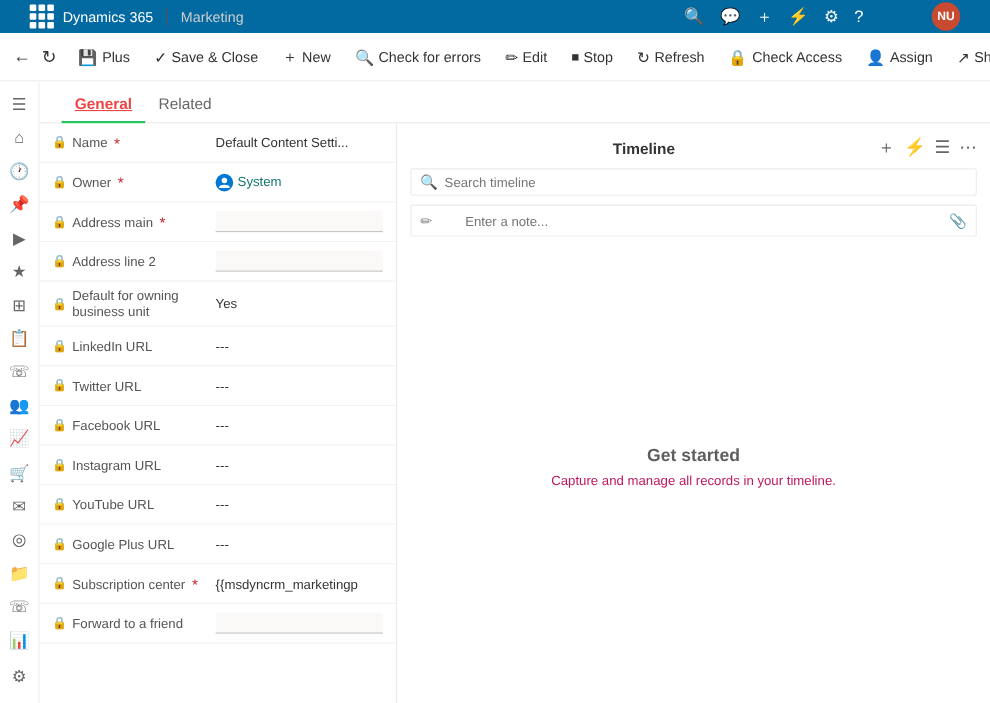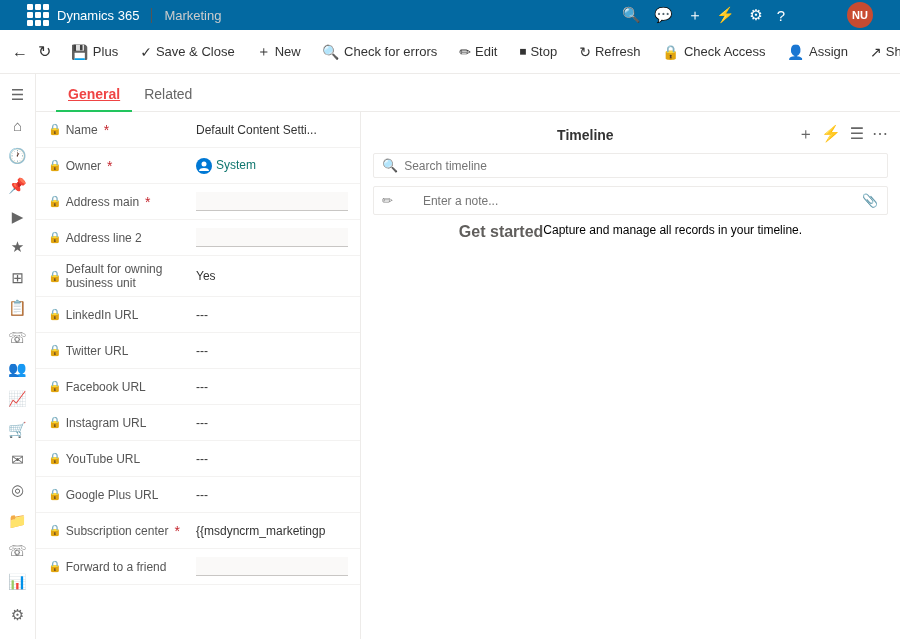--- a/index.html
+++ b/index.html
@@ -207,27 +207,27 @@
       border: none;
       outline: none;
       font-size: 12px;
       flex: 1;
       color: #999;
       margin-left: 24px;
     }
     .timeline-empty {
       flex: 1;
       display: flex;
-      flex-direction: row;
-      align-items: flex-start;
+      flex-direction: column;
+      align-items: center;
       justify-content: center;
       color: #605e5c;
     }
     .timeline-empty-title { font-size: 16px; font-weight: 600; margin-bottom: 6px; }
-    .timeline-empty-sub { font-size: 12px; color: #000000; }
+    .timeline-empty-sub { font-size: 12px; color: #be185d; }
   </style>
 </head>
 <body>
 
 <div class="top-nav">
   <div class="top-nav-grid">
     <div></div>
       <div></div>
       <div></div>
     <div></div>

